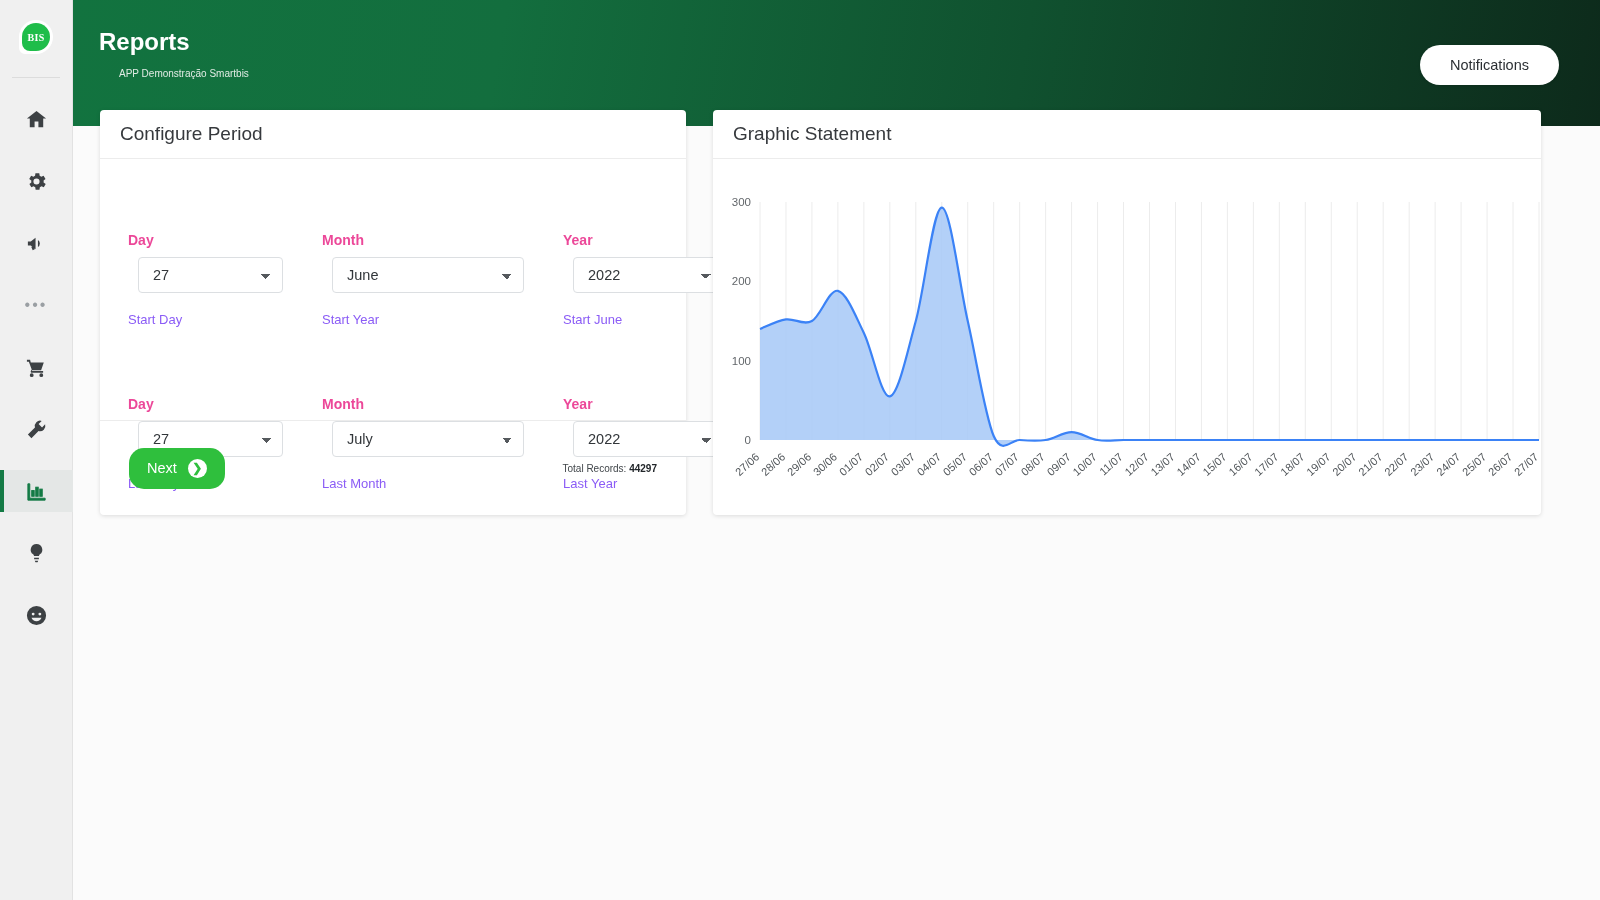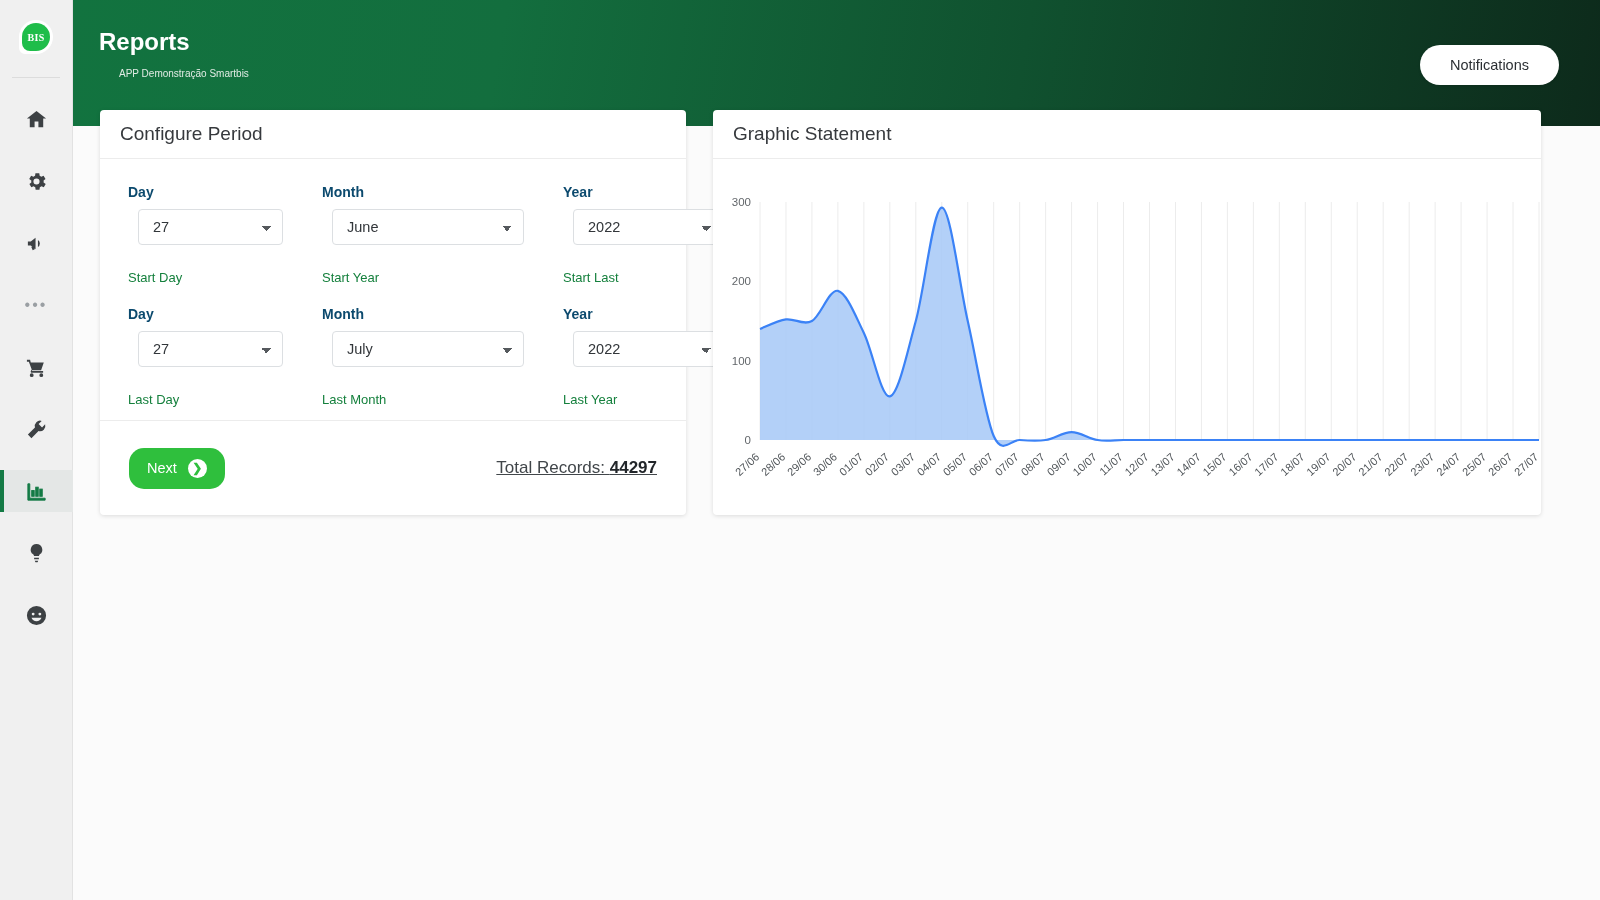--- a/index.html
+++ b/index.html
@@ -108,25 +108,25 @@
 
   
   .form-body { padding: 25px 28px 0 28px; }
   .form-grid {
     display: grid;
     grid-template-columns: 145px 192px 150px;
     column-gap: 49px;
     row-gap: 0;
   }
   .fld-label {
-    font-size: 14px; font-weight: bold; color: #0c4a6e;
-    margin-bottom: 9px; display: block;
+    font-size: 14px; font-weight: bold; color: #ec4899;
+    margin-bottom: 9px; display: block; margin-top: 48px;
   }
   .fld-help {
-    font-size: 13px; color: #15803d; margin-top: 25px; display: block;
+    font-size: 13px; color: #8b5cf6; margin-top: 19px; display: block;
   }
   .fld-group { margin-bottom: 21px; }
   select.fld {
     width: 100%; height: 36px;
     border: 1px solid #dcdfe2; border-radius: 4px;
     background: #fff; color: #32363a;
     font-size: 14.5px; font-family: "Liberation Sans", sans-serif;
     padding: 0 10px 0 14px;
     appearance: none; -webkit-appearance: none;
     background-image:
@@ -152,21 +152,21 @@
     display: inline-flex; align-items: center; gap: 11px;
     font-size: 14.5px; font-family: "Liberation Sans", sans-serif;
     cursor: pointer;
   }
   .next-btn .arrow-circle {
     width: 19px; height: 19px; border-radius: 50%;
     background: #fff; color: #2fbf3d;
     display: inline-flex; align-items: center; justify-content: center;
     font-size: 12px; line-height: 1; font-weight: bold;
   }
-  .totals { font-size: 17px; color: #41464a; text-decoration: underline; }
+  .totals { font-size: 10px; color: #41464a; }
   .totals b { color: #22262a; }
 
   
   .chart-body { position: relative; height: 341px; }
   .chart-svg { display: block; }
   .ytick { font-size: 11.5px; fill: #62666a; font-family: "Liberation Sans", sans-serif; }
   .xtick { font-size: 11px; fill: #4e5357; font-family: "Liberation Sans", sans-serif; }
 </style>
 </head>
 <body>
@@ -276,21 +276,21 @@
             <option>June</option>
           </select>
           <span class="fld-help">Start Year</span>
         </div>
 
         <div class="fld-group">
           <label class="fld-label">Year</label>
           <select class="fld">
             <option>2022</option>
           </select>
-          <span class="fld-help">Start Last</span>
+          <span class="fld-help">Start June</span>
         </div>
 
         <div class="fld-group">
           <label class="fld-label">Day</label>
           <select class="fld">
             <option>27</option>
           </select>
           <span class="fld-help">Last Day</span>
         </div>
 

